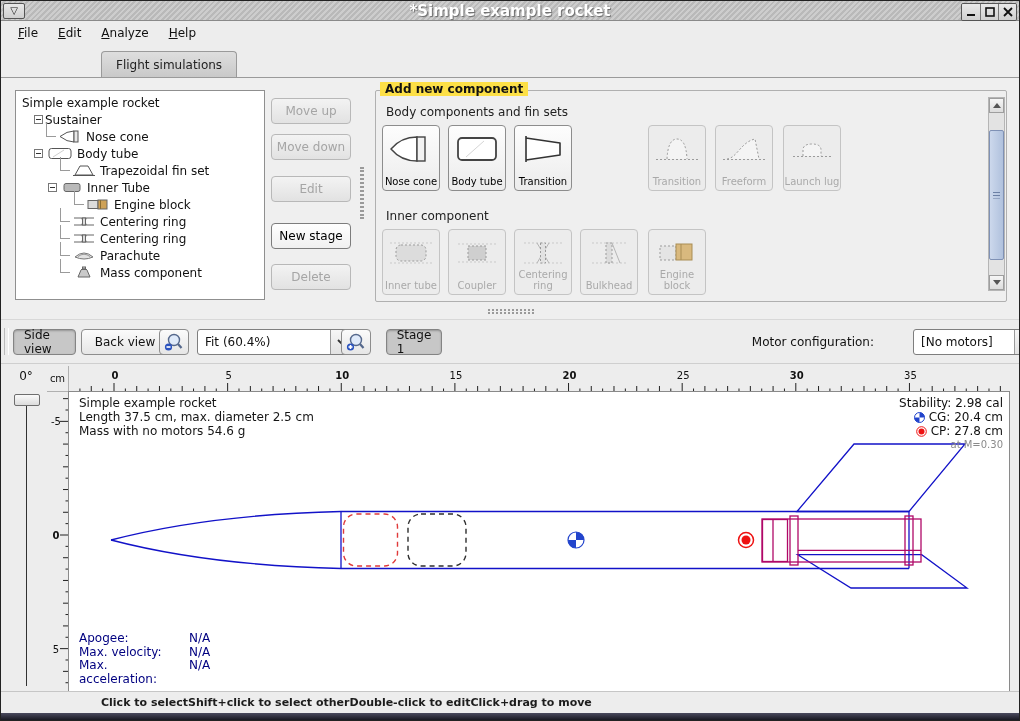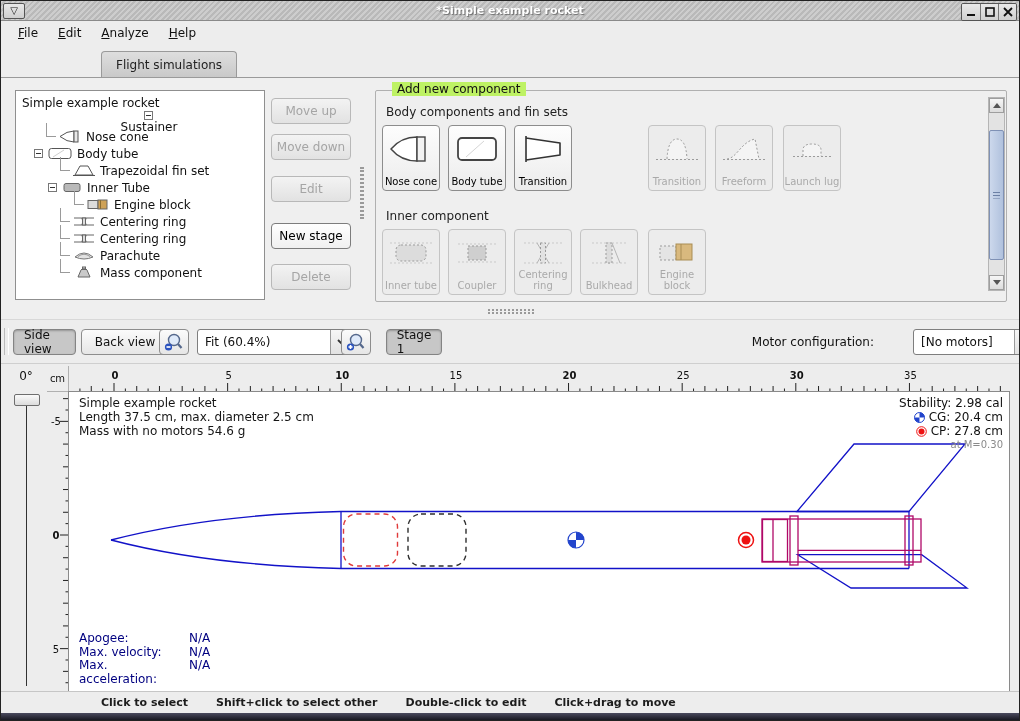--- a/index.html
+++ b/index.html
@@ -3,21 +3,21 @@
 <meta charset="utf-8">
 <style>
   html,body{margin:0;padding:0;background:#555;}
   *{box-sizing:border-box;font-family:"DejaVu Sans",sans-serif;}
   #window{position:relative;width:1020px;height:721px;background:#ededed;border:1px solid #222;overflow:hidden;}
 
   
   #titlebar{position:absolute;left:0;top:0;width:100%;height:20px;
     background:repeating-linear-gradient(135deg,#cdcdcd 0 2px,#b9b9b9 2px 4px);
     border-bottom:1px solid #8a8a8a;display:flex;align-items:center;}
-  #title-text{position:absolute;left:0;right:0;text-align:center;font-size:11px;font-weight:bold;color:#fff;text-shadow:1px 1px 1px #6a6a6a;}
+  #title-text{position:absolute;left:0;right:0;text-align:center;font-size:15px;font-weight:bold;color:#fff;text-shadow:1px 1px 1px #6a6a6a;}
   .tb-btn{width:22px;height:16px;background:linear-gradient(#e9e9e9,#cfcfcf);border:1px solid #555;
     display:flex;align-items:center;justify-content:center;font-size:10px;color:#111;}
   #win-menu-btn{margin-left:2px;border-radius:2px;}
   #win-controls{position:absolute;right:2px;top:2px;display:flex;border:1px solid #555;border-radius:2px;overflow:hidden;}
   #win-controls .tb-btn{border:none;border-left:1px solid #777;width:18px;}
   #win-controls .tb-btn:first-child{border-left:none;}
 
   
   #menubar{position:absolute;left:0;top:20px;width:100%;height:24px;background:#ededed;display:flex;align-items:center;padding-left:8px;gap:2px;}
   .menu-item{display:inline-block;padding:3px 9px;font-size:12px;color:#111;}
@@ -43,21 +43,21 @@
   
   .act-btn{position:absolute;left:270px;width:80px;height:26px;border-radius:4px;font-size:12px;display:flex;align-items:center;justify-content:center;}
   .act-btn.disabled{background:linear-gradient(#f3f3f3,#e2e2e2);border:1px solid #b8b8b8;color:#a5a5a5;}
   .act-btn.enabled{background:linear-gradient(#fefefe,#f0f0f0);border:1px solid #7c7c7c;color:#000;}
 
   .vsplit-handle{position:absolute;left:359px;top:89px;width:4px;height:52px;border-left:2px dotted #9a9a9a;border-right:2px dotted #9a9a9a;}
   .hsplit-handle{position:absolute;left:487px;top:231px;width:46px;height:5px;border-top:2px dotted #9a9a9a;border-bottom:2px dotted #9a9a9a;}
 
   
   #add-group{position:absolute;left:374px;top:12px;width:632px;height:212px;border:1px solid #b0b0b0;border-radius:2px;}
-  #add-group-title{position:absolute;top:-9px;left:4px;background:#bef264;padding:0 5px;font-size:12px;font-weight:normal;color:#111;margin-left:12px;}
+  #add-group-title{position:absolute;top:-9px;left:4px;background:#fde047;padding:0 5px;font-size:12px;font-weight:bold;color:#111;}
   .grp-label{position:absolute;left:10px;font-size:12px;color:#222;}
   .comp-btn{position:absolute;width:58px;height:66px;border-radius:4px;display:flex;flex-direction:column;align-items:center;justify-content:flex-end;padding-bottom:3px;}
   .comp-btn .ci{position:absolute;top:8px;left:50%;transform:translateX(-50%);}
   .comp-btn span{font-size:10px;line-height:11px;text-align:center;}
   .comp-btn.enabled{background:linear-gradient(#fdfdfd,#ececec);border:1px solid #8d8d8d;color:#000;}
   .comp-btn.disabled{background:#ececec;border:1px solid #c4c4c4;color:#a9a9a9;}
 
   
   .sb{position:absolute;background:#e3e3e3;border:1px solid #b5b5b5;}
   .sb-btn{position:absolute;left:0;width:15px;height:15px;background:linear-gradient(#f6f6f6,#dcdcdc);border:1px solid #9e9e9e;display:flex;align-items:center;justify-content:center;}
@@ -89,21 +89,21 @@
   #canvas-wrap .info{position:absolute;left:10px;top:4px;font-size:12px;line-height:14px;color:#151515;}
   #stab{position:absolute;right:6px;top:4px;text-align:right;font-size:12px;line-height:14px;color:#111;}
   #stab .row{display:flex;align-items:center;justify-content:flex-end;gap:4px;height:14px;}
   #stab .mach{font-size:10px;color:#8a8a8a;height:13px;}
   #flight{position:absolute;left:10px;bottom:6px;font-size:12px;line-height:13.5px;color:var(--flight-text,#000080);}
   #flight .frow{display:flex;}
   #flight .fl{width:110px;}
 
   
   #statusbar{position:absolute;left:0;top:690px;width:100%;height:22px;background:#ededed;border-top:1px solid #c6c6c6;
-    display:flex;align-items:center;padding-left:100px;gap:28px;}
+    display:flex;align-items:center;padding-left:100px;}
   #statusbar span{font-size:11px;font-weight:bold;color:#1c1c1c;}
   #bottom-frame{position:absolute;left:0;top:712px;width:100%;height:9px;background:linear-gradient(#4a4a5e,#0b0b12);}
 
   svg{display:block;}
 </style>
 </head>
 <body>
 
 <div id="window">
 
@@ -139,21 +139,21 @@
   <div id="tabstrip">
     <div class="tab inactive">Flight simulations</div>
   </div>
 
   <div id="tabcontent">
 
     <div id="tree-panel">
       <div class="tree-row" style="padding-left:4px;">
         <span>Simple example rocket</span>
       </div>
-      <div class="tree-row" style="padding-left:16px;flex-direction:column;">
+      <div class="tree-row" style="padding-left:16px;">
         <span class="expander"></span>
         <span>Sustainer</span>
       </div>
       <div class="tree-row" style="padding-left:28px;">
         <span class="tree-conn"></span>
         <span class="tree-icon">
           <svg width="22" height="13" viewBox="0 0 22 13">
               <path d="M1 6.5 Q8 1 15 1 L15 12 Q8 12 1 6.5 Z" fill="#fff" stroke="#555"></path>
               <rect x="15" y="1" width="4" height="11" fill="#e8e8e8" stroke="#555"></rect>
             </svg>

